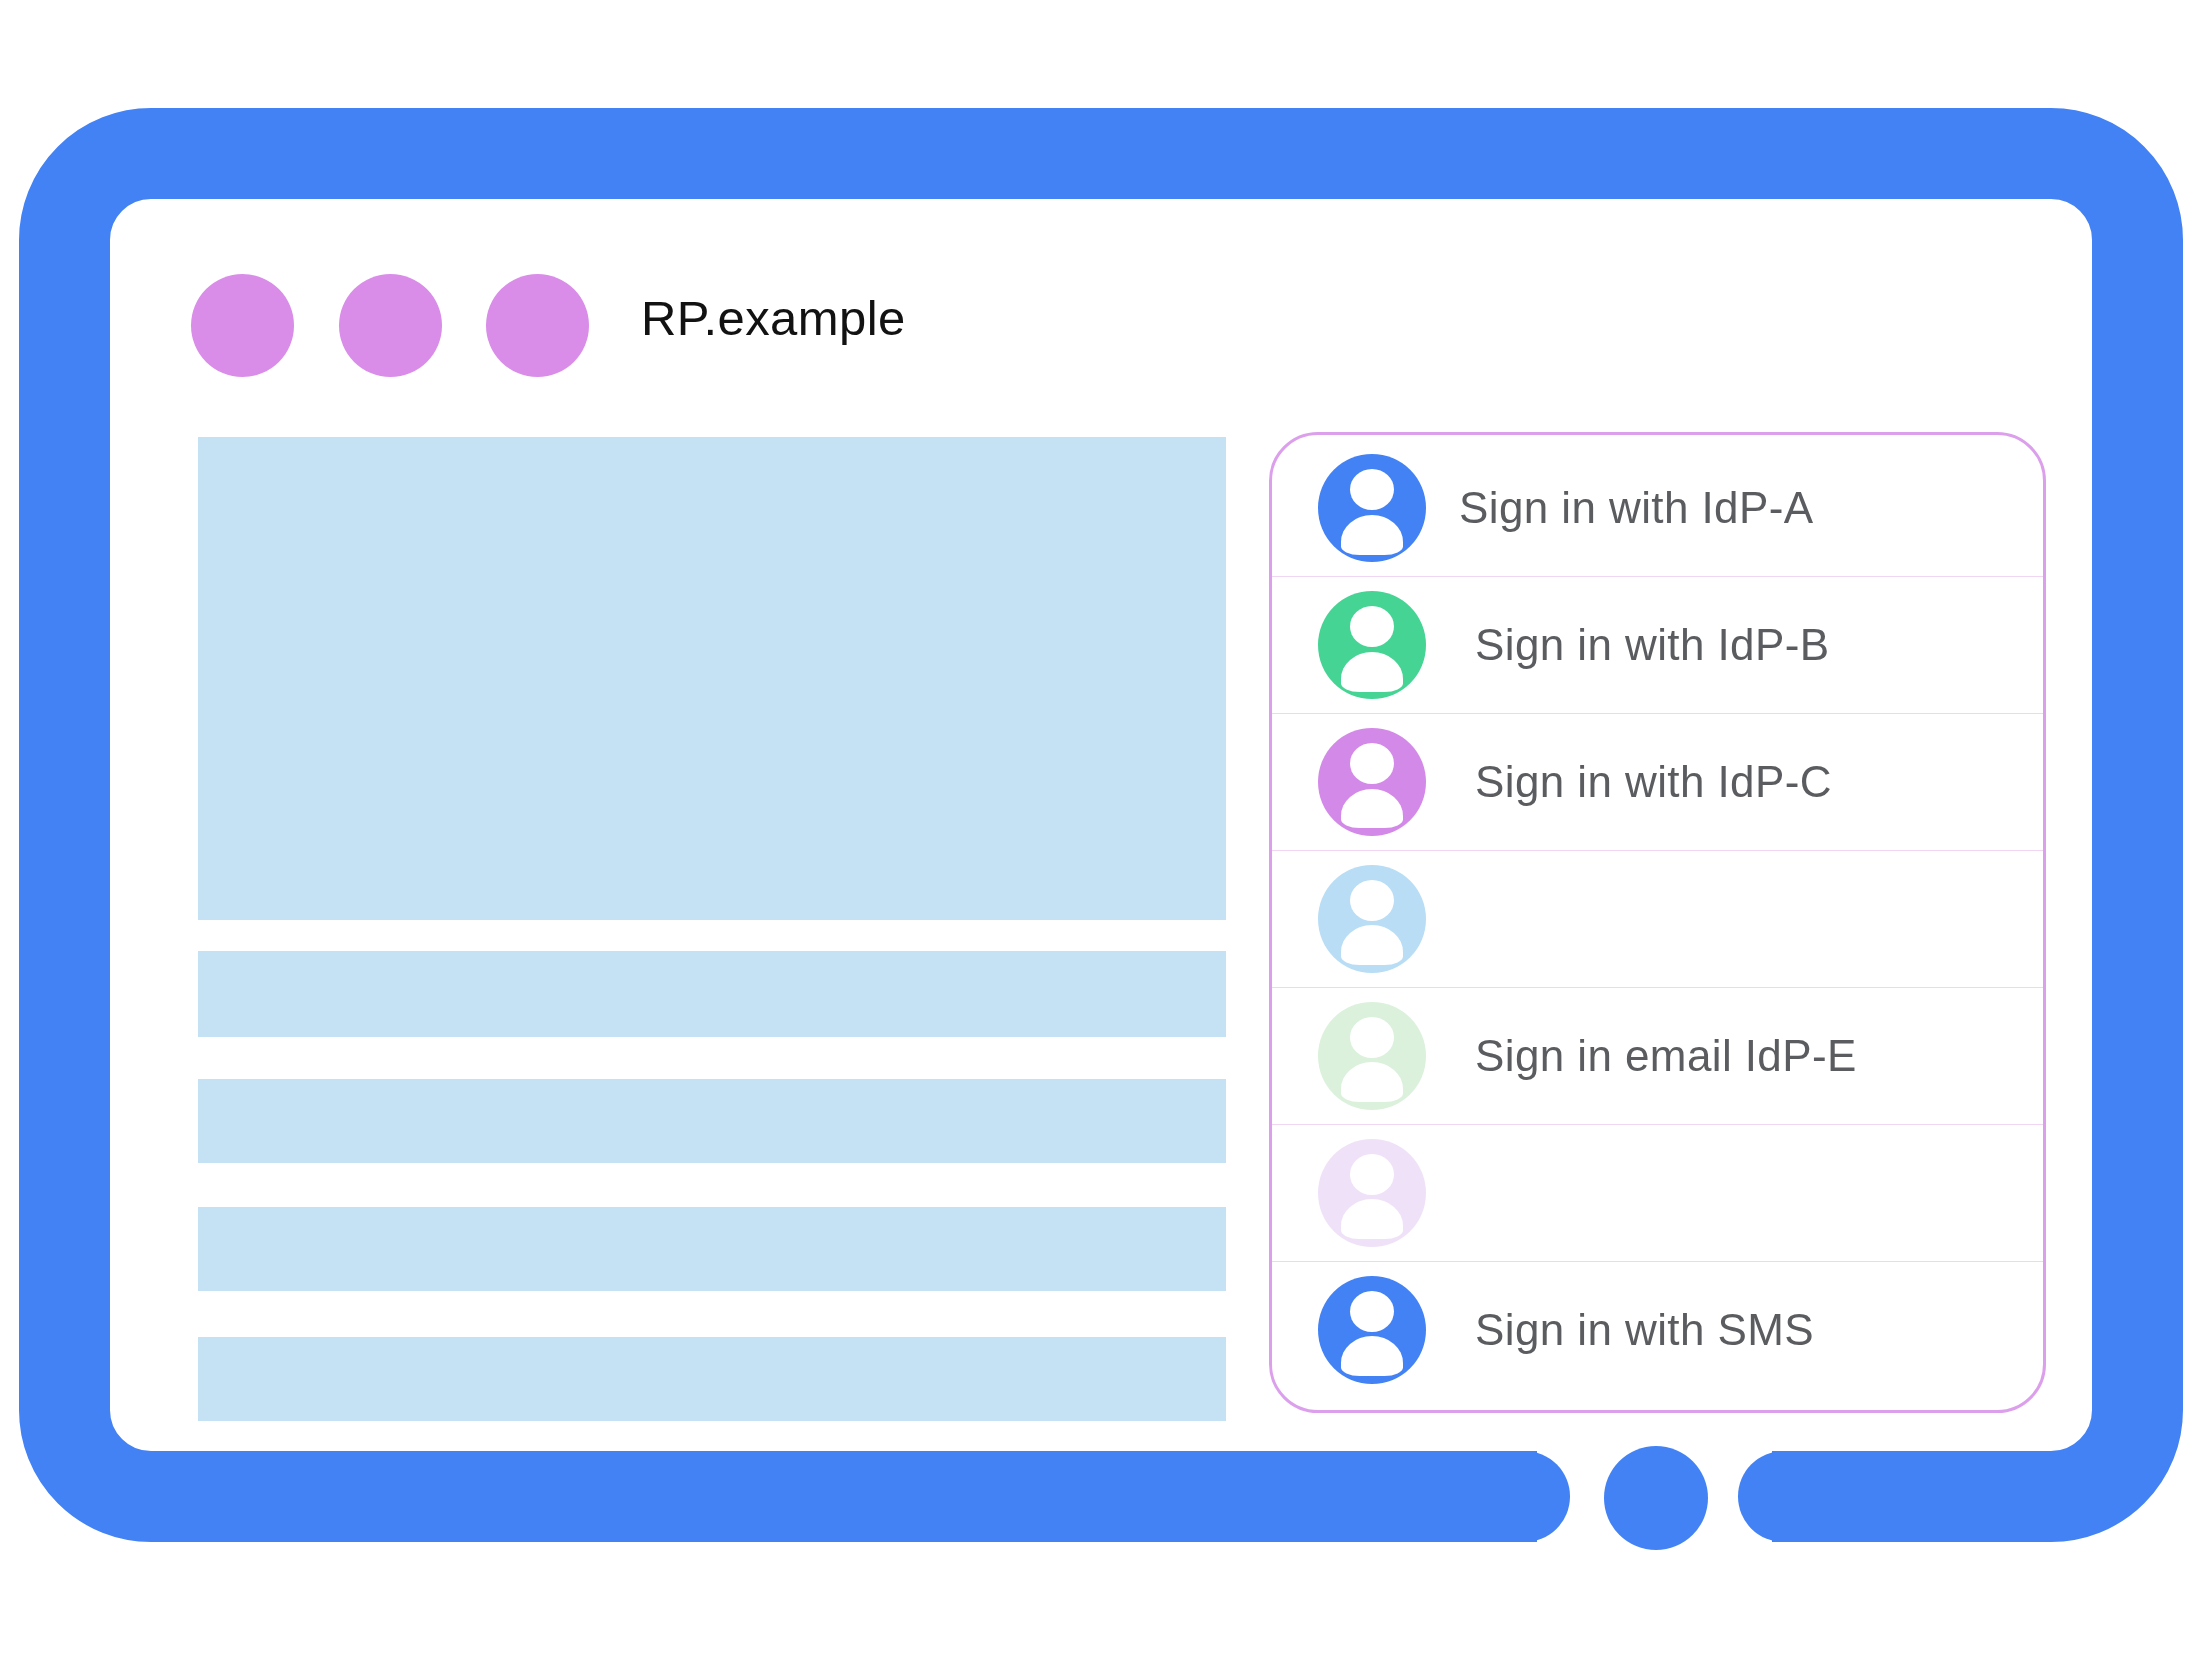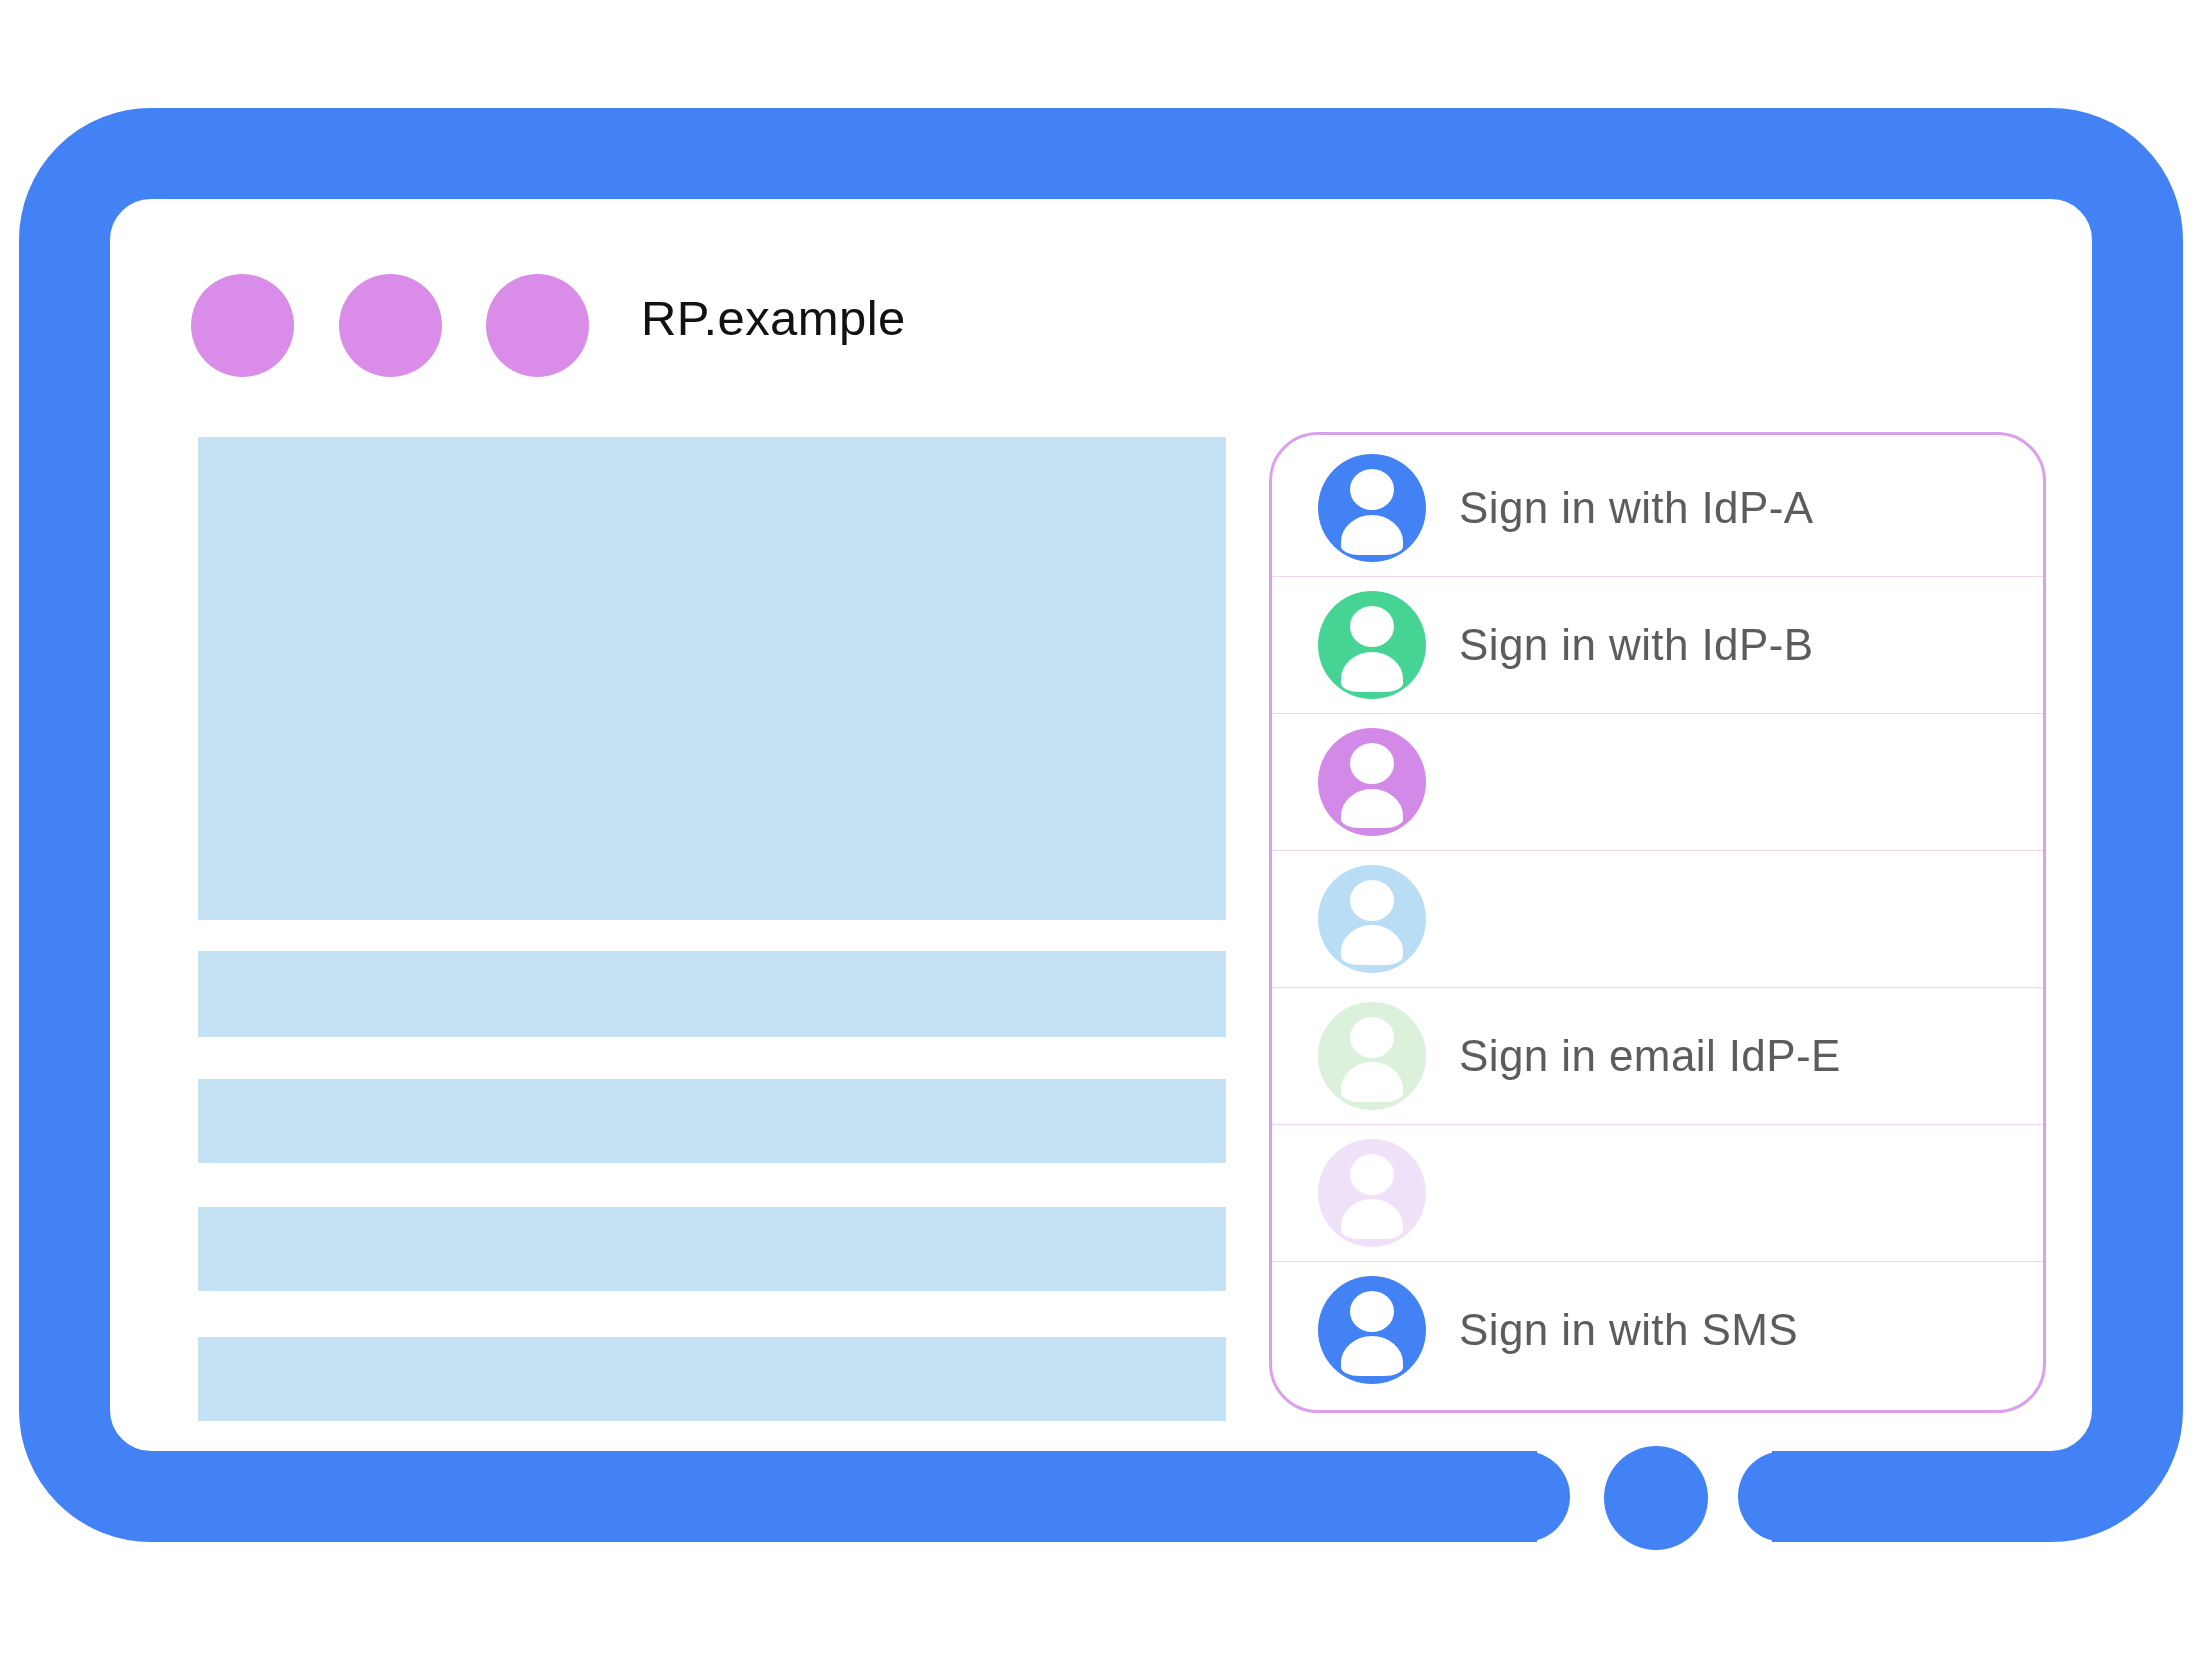--- a/index.html
+++ b/index.html
@@ -58,21 +58,21 @@
   
   .signin-panel{
     position:absolute;left:1269px;top:432px;width:777px;height:981px;
     background:var(--c-bg);border:3.5px solid var(--c-panel-border);
     border-radius:49px;display:flex;flex-direction:column;
     padding:5.3px 0 12.4px 0;overflow:hidden;
   }
   .signin-row{
     flex:1;display:flex;align-items:center;padding-left:46px;
   }
-  .signin-row + .signin-row{border-top:1.8px solid var(--c-divider);}
+  .signin-row + .signin-row{border-top:1.8px solid var(--c-divider);gap:16px;}
   .avatar{
     position:relative;width:108px;height:108px;border-radius:50%;
     overflow:hidden;flex:0 0 auto;
   }
   .avatar .head{
     position:absolute;left:29.5%;top:14%;width:41%;height:38%;
     background:#fff;border-radius:50%;
   }
   .avatar .body{
     position:absolute;left:21%;top:56%;width:58%;height:37%;
@@ -121,20 +121,21 @@
       <div class="body"></div>
     </div>
     <div class="signin-label">Sign in with IdP-B</div>
   </div>
 
   <div class="signin-row">
     <div class="avatar" style="background: rgb(211, 137, 232);">
       <div class="head"></div>
       <div class="body"></div>
     </div>
+    <div class="signin-label">Sign in with IdP-C</div>
   </div>
 
   <div class="signin-row">
     <div class="avatar" style="background: rgb(184, 221, 245);">
       <div class="head"></div>
       <div class="body"></div>
     </div>
   </div>
 
   <div class="signin-row">

